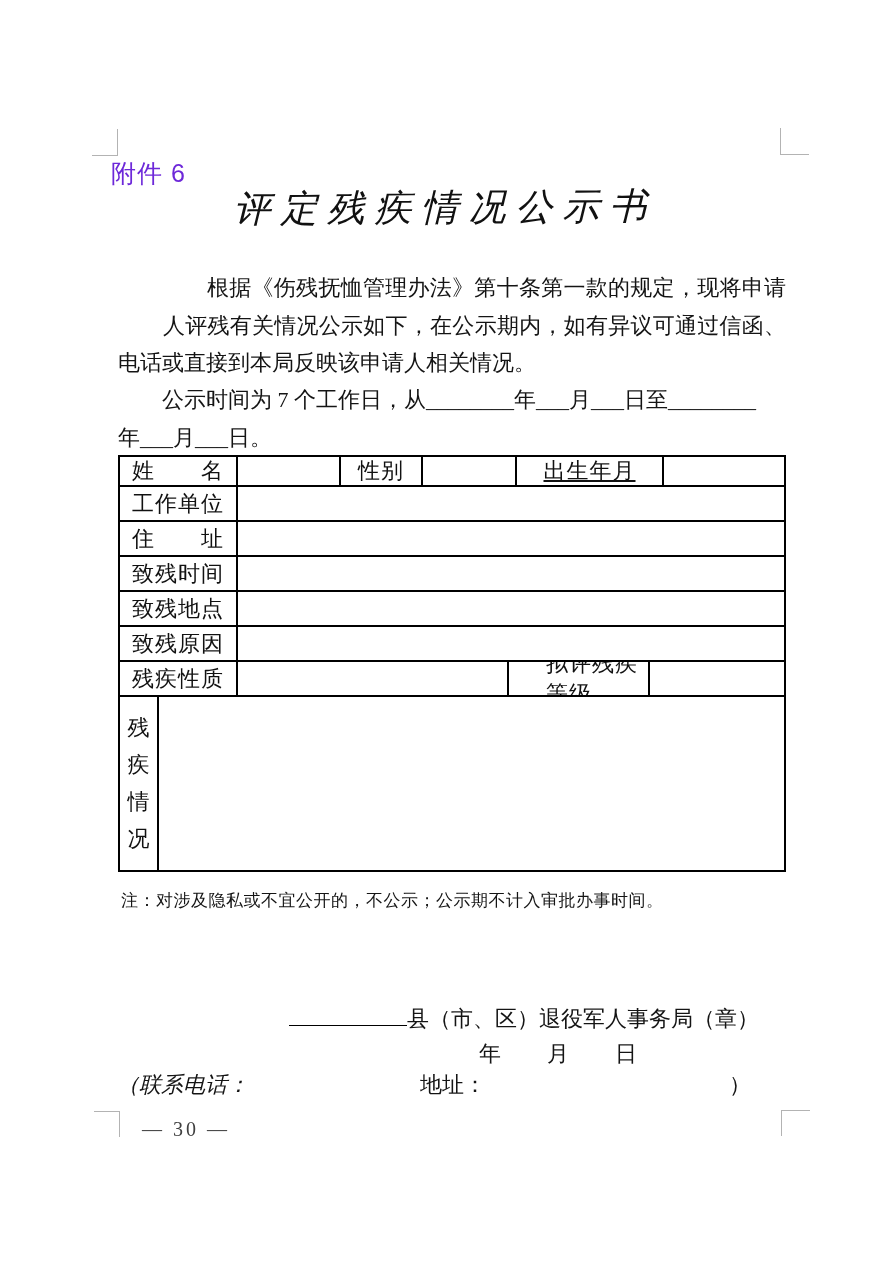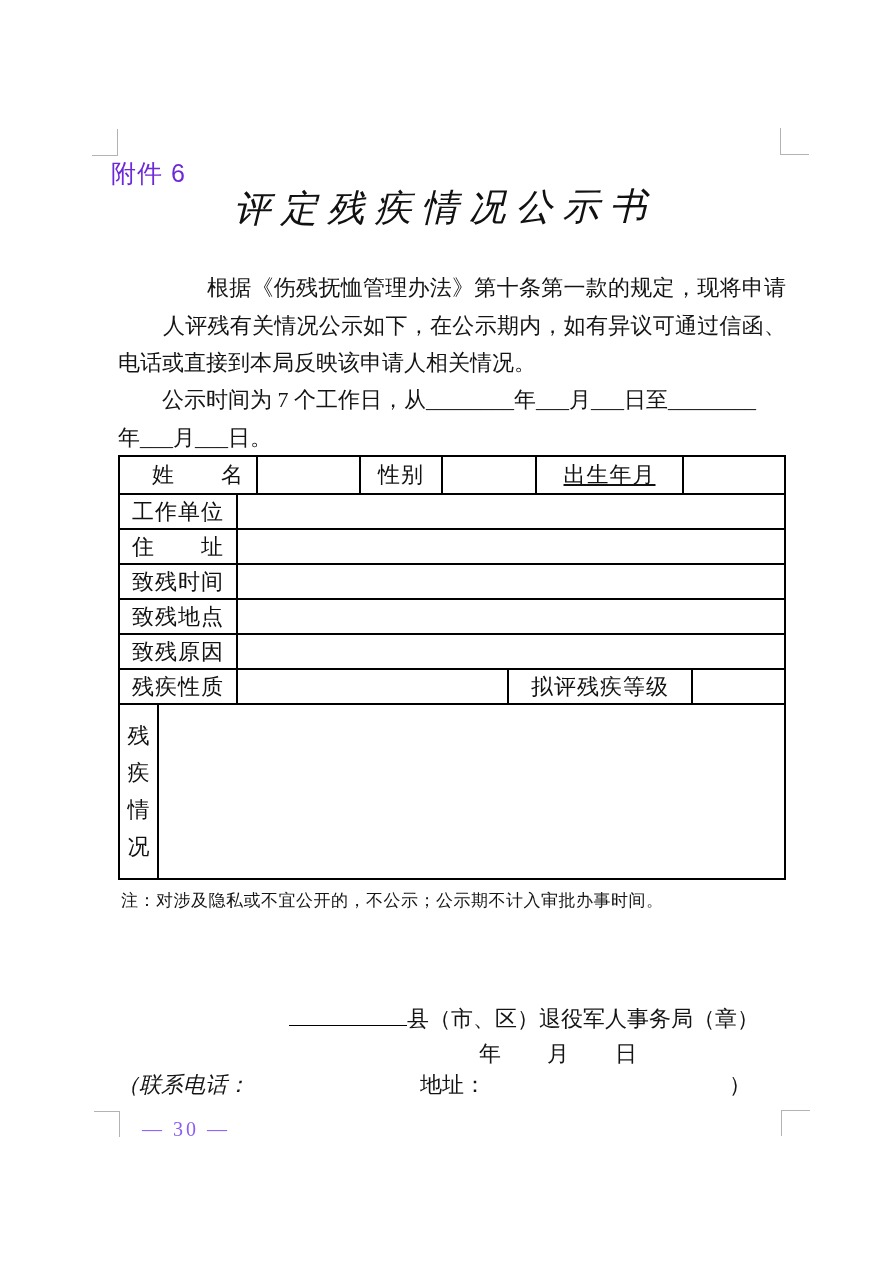--- a/index.html
+++ b/index.html
@@ -29,53 +29,53 @@
   .line-fill{text-align:justify;text-align-last:justify;margin-left:45px;}
   .indent{text-indent:44px;}
 
   
   .ftable{
     position:absolute;left:118px;top:455px;width:668px;box-sizing:border-box;
     border:2px solid #000;font-size:22px;color:#111;
   }
   .frow{display:flex;box-sizing:border-box;border-bottom:2px solid #000;}
   .frow:last-child{border-bottom:0;}
-  .h1{height:38px;padding-left:20px;}
+  .h1{height:30px;}
   .h{height:35px;}
   .hbig{height:173px;}
   .fcell{
     box-sizing:border-box;border-right:2px solid #000;
     display:flex;align-items:center;justify-content:center;
     letter-spacing:1px;overflow:hidden;
   }
   .fcell:last-child{border-right:0;}
   .w-label{width:118px;}
   .w-nameval{width:103px;}
   .w-gender{width:82px;}
   .w-genderval{width:94px;}
   .w-birth{width:147px;text-decoration:underline;}
   .w-natureval{width:271px;}
-  .w-grade{width:184px;}
+  .w-grade{width:141px;padding-left:37px;}
   .w-cond{width:39px;}
   .w-flex{flex:1;}
   .vert{flex-direction:column;gap:7px;letter-spacing:0;}
 
   .note{position:absolute;left:121px;top:889px;width:668px;font-size:17px;letter-spacing:0.5px;}
 
   .sig-org{position:absolute;left:289px;top:1001px;font-size:22px;white-space:nowrap;}
   .blankline{display:inline-block;width:118px;height:24px;border-bottom:1.5px solid #000;vertical-align:baseline;}
   .sig-date{position:absolute;left:479px;top:1039px;font-size:22px;}
   .sig-date .dsep{display:inline-block;width:46px;}
   .contact-line{position:absolute;left:0;top:1070px;width:890px;height:30px;font-size:22px;}
   .contact-line span{position:absolute;white-space:nowrap;}
   .c1{left:117px;font-style:italic;}
   .c2{left:420px;}
   .c3{left:729px;}
 
-  .pageno{position:absolute;left:142px;top:1118px;font-size:20px;color:#8b5cf6;letter-spacing:3px;}
+  .pageno{position:absolute;left:142px;top:1118px;font-size:20px;color:#404040;letter-spacing:3px;}
 </style>
 </head>
 <body>
 
 <div class="page">
 
   <div class="crop crop-tl"></div>
   <div class="crop crop-tr"></div>
   <div class="crop crop-bl"></div>
   <div class="crop crop-br"></div>

